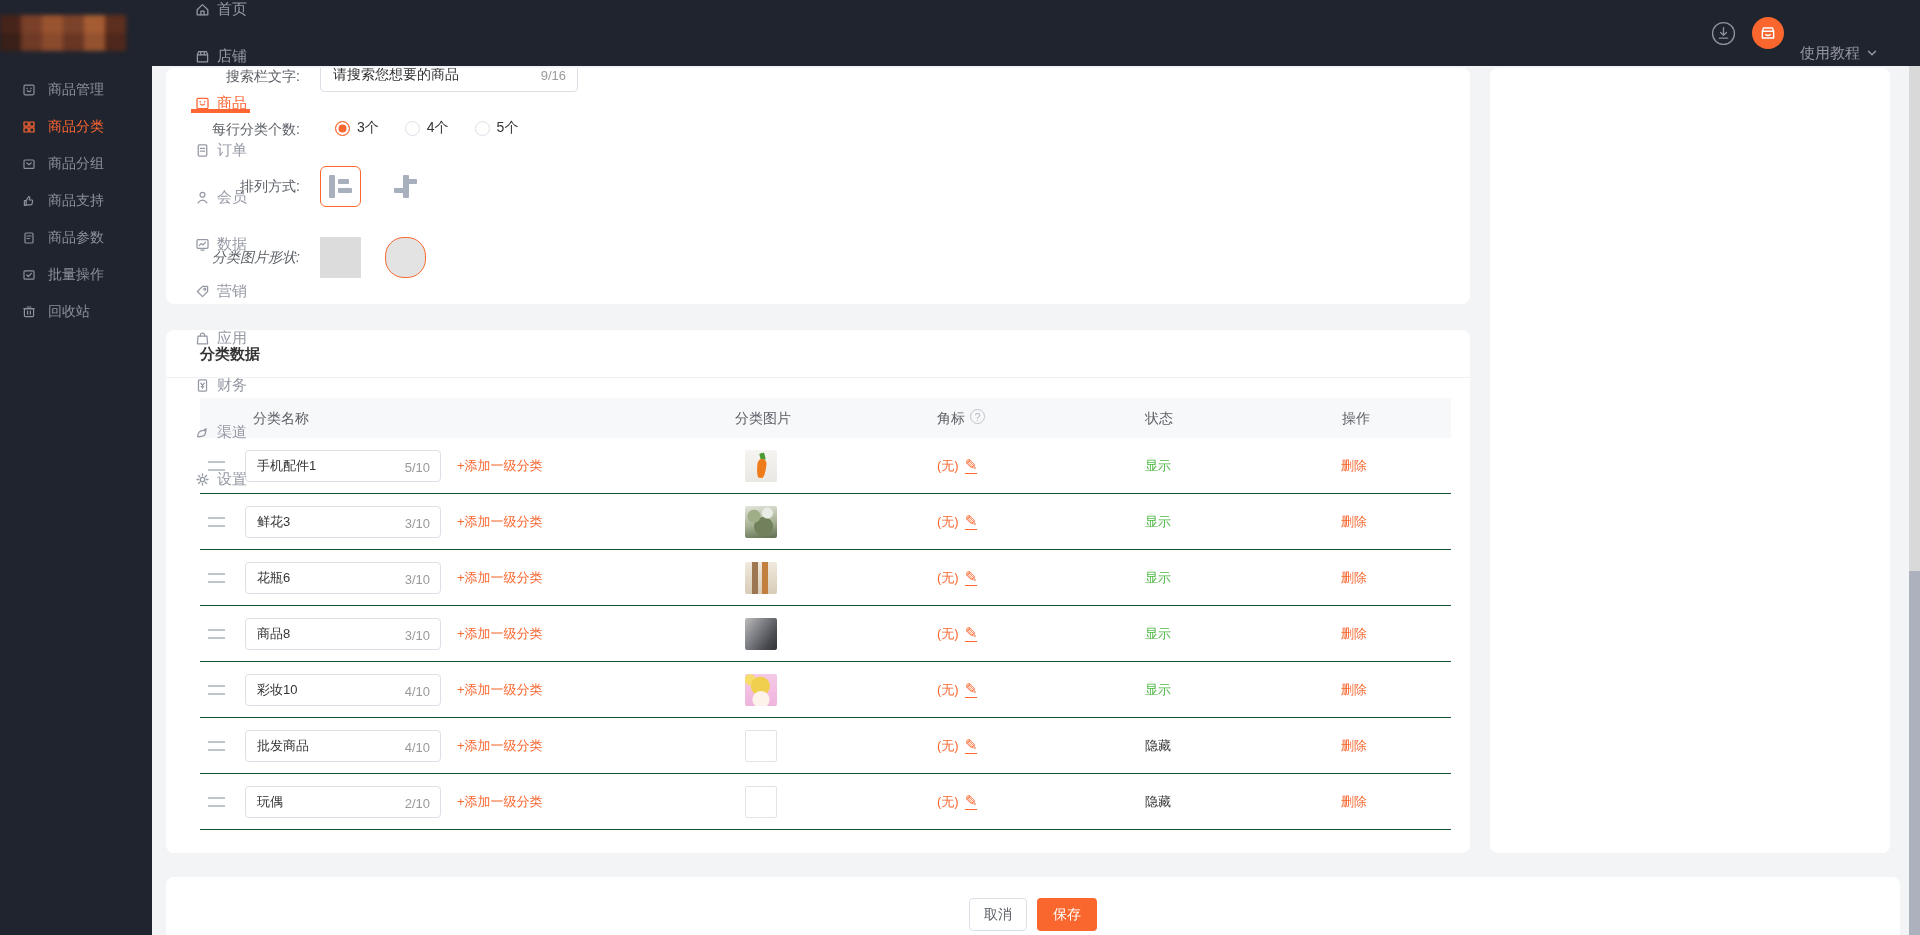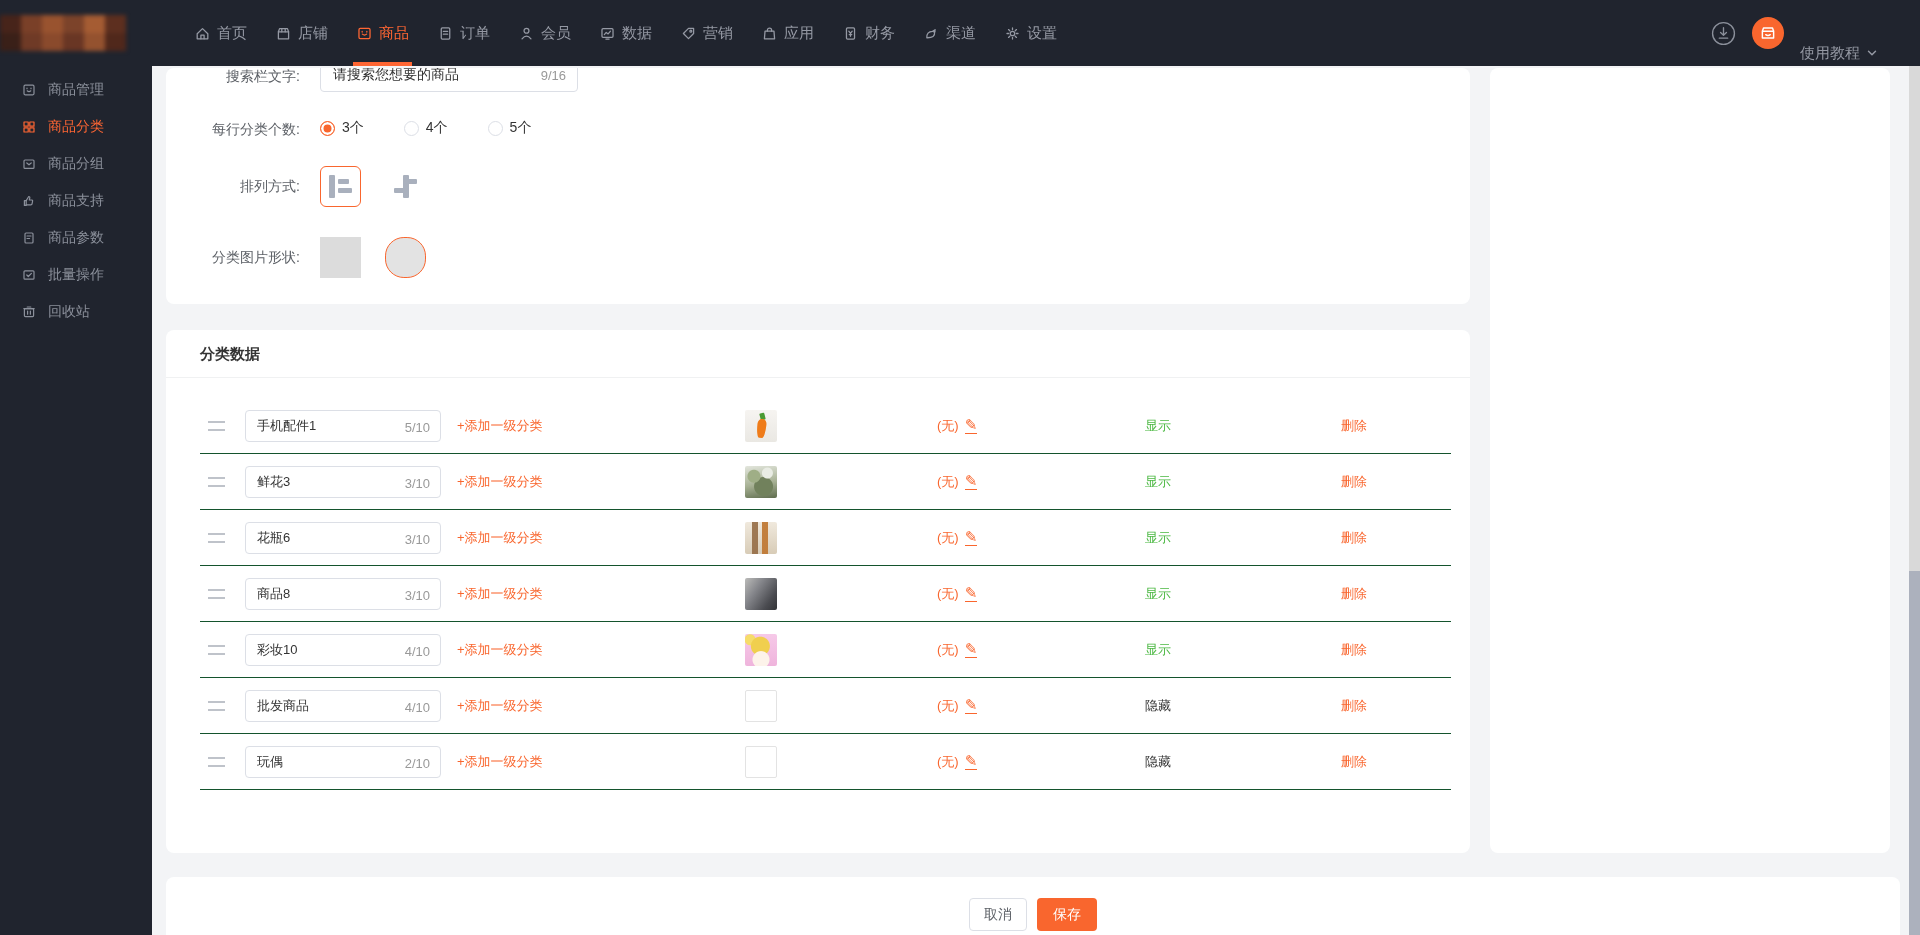--- a/index.html
+++ b/index.html
@@ -17,21 +17,21 @@
   .topnav {
     position: absolute; left:0; top:0; width:1920px; height:66px;
     background:#20242e; z-index:20;
   }
   .logo-mosaic {
     position:absolute; left:0; top:15px; width:126px; height:36px;
     display:grid; grid-template-columns:repeat(6,1fr); grid-template-rows:repeat(2,1fr);
     filter: blur(2px);
   }
   .logo-mosaic i { display:block; }
-  .nav-items { position:absolute; left:194px; top:0; height:51px; display:flex; gap:28px; }
+  .nav-items { position:absolute; left:194px; top:0; height:51px; display:flex; gap:28px;flex-direction:column; }
   .nav-item {
     display:flex; align-items:center; gap:6px; height:66px; position:relative;
     color:#9599a4; font-size:15px; cursor:pointer; white-space:nowrap;
   }
   .nav-item .nav-icon { display:flex; align-items:center; }
   .nav-item.active { color:#ff6633; }
   .nav-item.active::after {
     content:''; position:absolute; left:-3px; right:-3px; bottom:0; height:4px; background:#ff6633;
   }
   .topnav-right { position:absolute; right:42px; top:0; height:66px; display:flex; align-items:center; gap:16px; }
@@ -63,29 +63,29 @@
     left:166px; top:877px; width:1734px; height:58px; border-radius:8px 8px 0 0;
     display:flex; justify-content:center; align-items:flex-start; gap:10px; padding-top:13px;
     position:absolute; background:#fff;
   }
 
   
   .form-label { position:absolute; left:0; width:134px; text-align:right; color:#5c6066; font-size:14px; }
   .lbl-search { top:0; }
   .lbl-perrow { top:53px; }
   .lbl-arrange{ top:110px; }
-  .lbl-shape  { top:181px; }
+  .lbl-shape  { top:181px;font-style:italic; }
   .search-wrap { position:absolute; left:154px; top:-10px; width:258px; height:34px; }
   .search-input {
     width:100%; height:100%; border:1px solid #dcdfe6; border-radius:4px;
     font-size:14px; color:#333; padding:0 50px 0 12px; outline:none;
     font-family:"Liberation Sans","DejaVu Sans",sans-serif;
   }
   .search-counter { position:absolute; right:12px; top:10px; font-size:13px; color:#999; }
-  .radio-group { position:absolute; left:154px; top:51px; display:flex; gap:40px; align-items:flex-end; height:18px; }
+  .radio-group { position:absolute; left:169px; top:51px; display:flex; gap:26px; align-items:flex-end; height:18px; }
   .radio-option { display:flex; align-items:center; gap:7px; cursor:pointer; }
   .radio-circle { width:15px; height:15px; border-radius:50%; border:1px solid #dcdfe6; background:#fff; }
   .radio-option.checked .radio-circle {
     border-color:#f9662e; background:#f9662e; box-shadow: inset 0 0 0 2.5px #fff;
   }
   .radio-option .radio-label { font-size:14px; color:#333; }
   .arrange-group { position:absolute; left:154px; top:98px; display:flex; gap:24px; }
   .arrange-box {
     width:41px; height:41px; border:1px solid transparent; border-radius:6px;
     display:flex; align-items:center; justify-content:center; cursor:pointer;
@@ -451,20 +451,29 @@
   <div class="shape-group">
     <span class="shape-square"></span>
     <span class="shape-circle"></span>
   </div>
 </section>
 
 <section class="card data-card">
   <h2 class="section-title">分类数据</h2>
   <div class="card-divider"></div>
   <div class="gtable">
+    <div class="thead">
+      <span class="th th-name">分类名称</span>
+      <span class="th th-image">分类图片</span>
+      <span class="th th-badge">
+        <span>角标</span><span class="q-icon">?</span>
+      </span>
+      <span class="th th-status">状态</span>
+      <span class="th th-ops">操作</span>
+    </div>
     <div class="tbody">
         <div class="trow">
     <span class="drag-handle"></span>
     <span class="name-box">
       <input class="name-input" value="手机配件1" style="">
       <span class="name-counter">5/10</span>
     </span>
     <a class="add-link">+添加一级分类</a>
     <span class="thumb thumb-carrot-toy-photo"></span>
     <span class="badge-cell">

